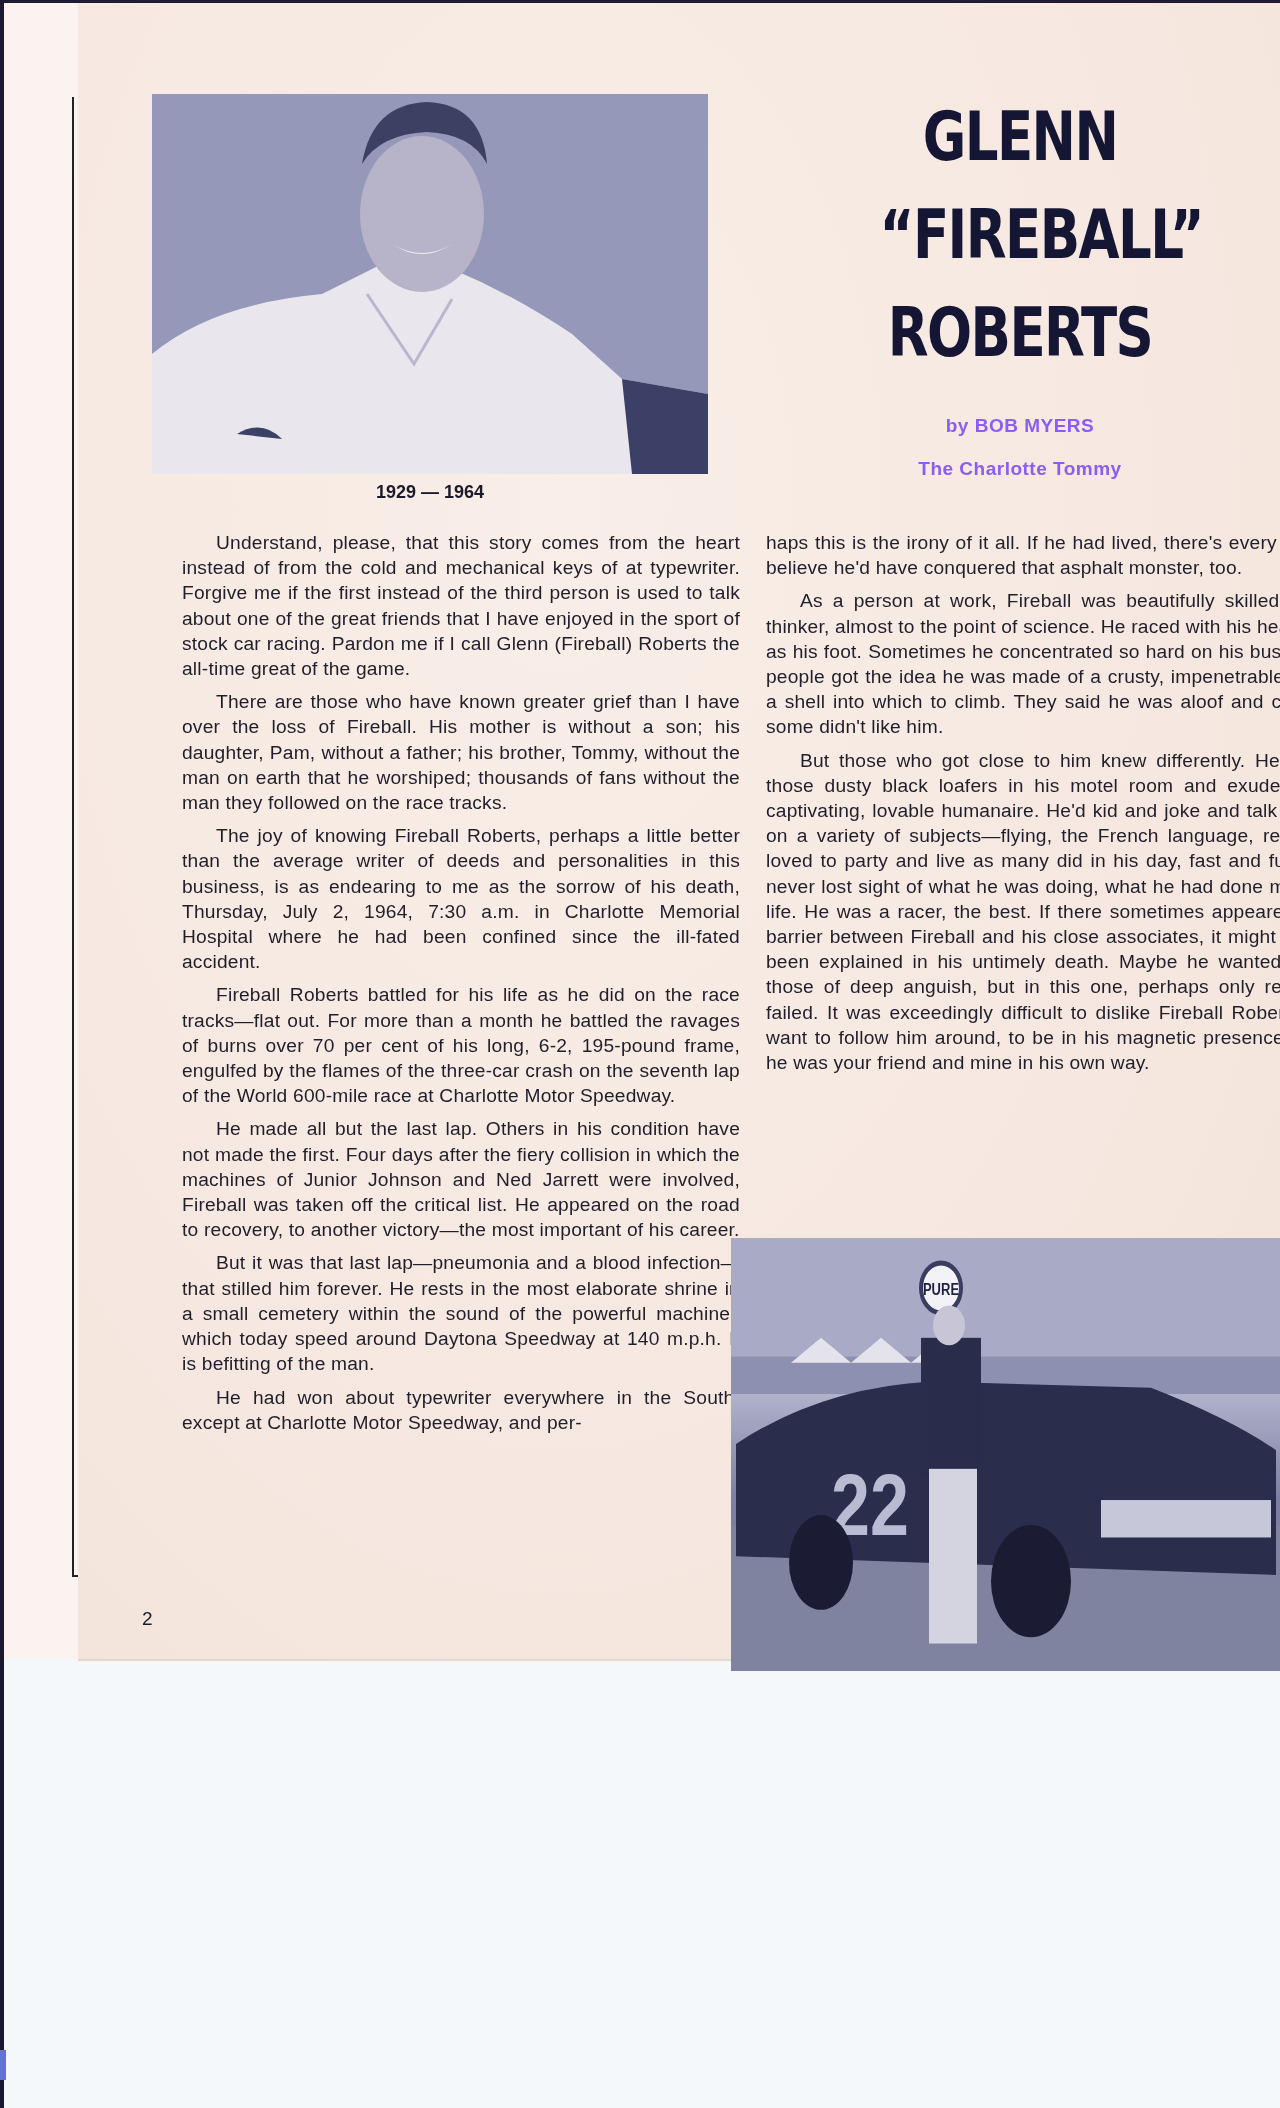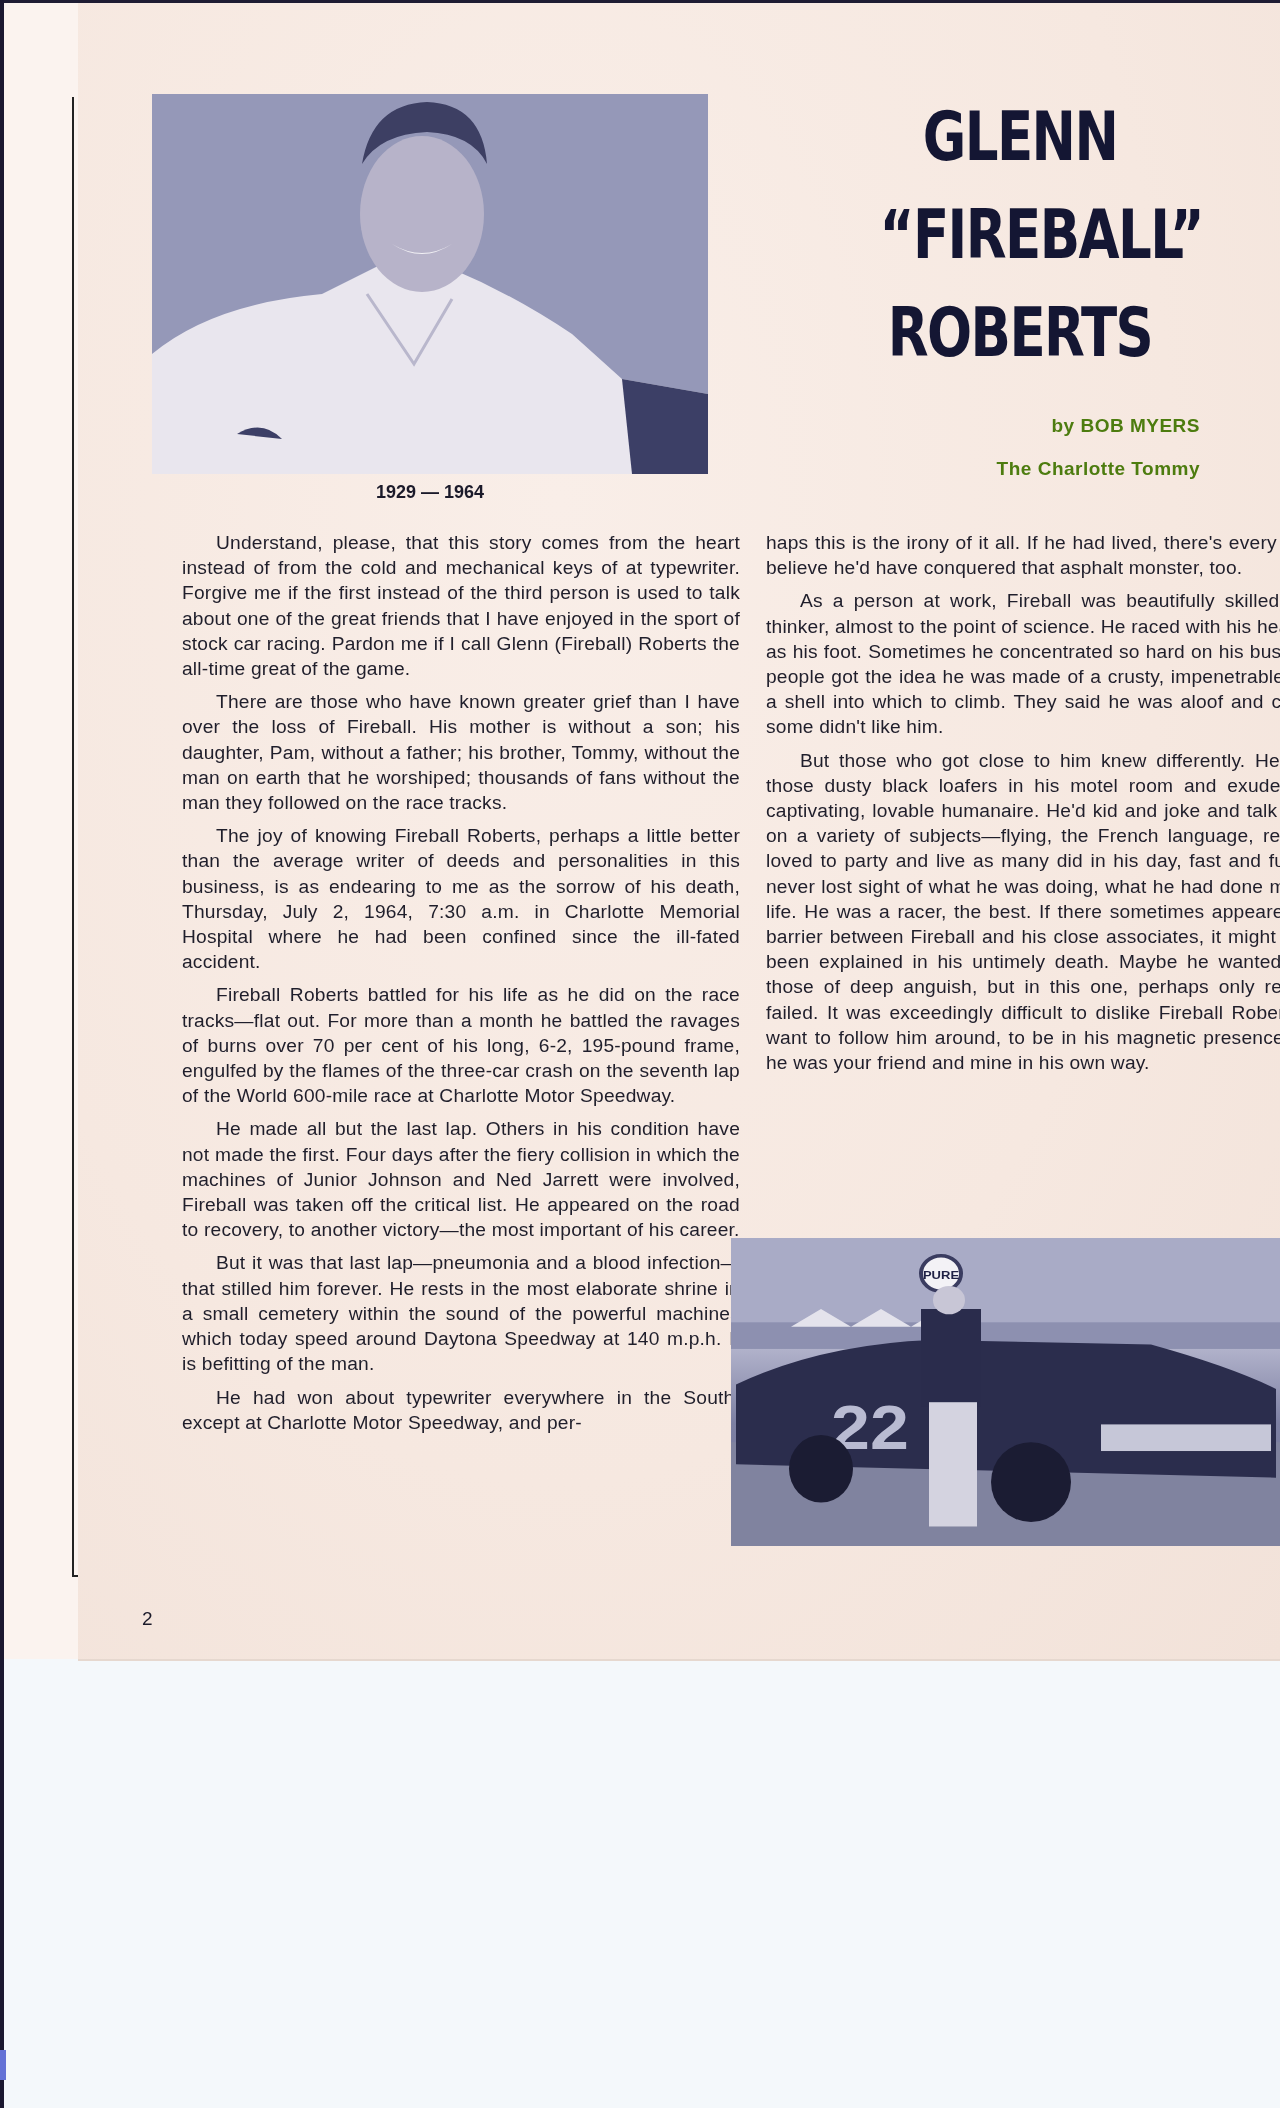--- a/index.html
+++ b/index.html
@@ -20,35 +20,35 @@
   .page {
     position:absolute; left:78px; top:3px; width:1202px; height:1656px;
     background: radial-gradient(ellipse at 40% 30%, #f9eee8 0%, #f6e8e0 60%, #f2e2d9 100%);
     border-bottom:2px solid #e6d8cf;
   }
   .photo {
     position:absolute; overflow:hidden;
     background:linear-gradient(180deg,#9a9cbc 0%,#8e91b5 50%,#7f83aa 100%);
   }
   .portrait { left:152px; top:94px; width:556px; height:380px; }
-  .car-photo { left:731px; top:1238px; width:549px; height:308px; background:linear-gradient(180deg,#9ea1bf 0%,#b3b4cc 35%,#7d80a3 60%,#6f7296 100%); }
+  .car-photo { left:731px; top:1238px; width:549px; height:433px; background:linear-gradient(180deg,#9ea1bf 0%,#b3b4cc 35%,#7d80a3 60%,#6f7296 100%); }
   .photo svg { position:absolute; left:0; top:0; width:100%; height:100%; }
   .caption {
     position:absolute; left:152px; top:482px; width:556px; text-align:center;
     font-weight:bold; font-size:18px; color:#1b1a2a;
   }
   .title {
     position:absolute; left:840px; top:88px; width:360px; text-align:center;
     font-family:"DejaVu Sans", sans-serif; font-weight:bold; color:#141633;
     font-size:68px; line-height:98px; letter-spacing:-2px;
     transform:scaleX(0.78); transform-origin:center top;
   }
   .byline, .publication {
-    position:absolute; left:840px; width:360px; text-align:right;
-    font-weight:bold; font-size:19px; color:#4d7c0f; letter-spacing:0.5px;
+    position:absolute; left:840px; width:360px; text-align:center;
+    font-weight:bold; font-size:19px; color:#8b5cf6; letter-spacing:0.5px;
   }
   .byline { top:415px; }
   .publication { top:458px; }
   .col {
     position:absolute; font-size:19.2px; line-height:25.2px; color:#1f1e2b;
     text-align:justify; letter-spacing:0.2px;margin-left:32px;
   }
   .col-left { left:150px; top:530px; width:558px; }
   .col-right { left:734px; top:530px; width:600px; }
   .clip-right { position:absolute; left:0; top:0; width:1280px; height:2108px; overflow:hidden; pointer-events:none; }

